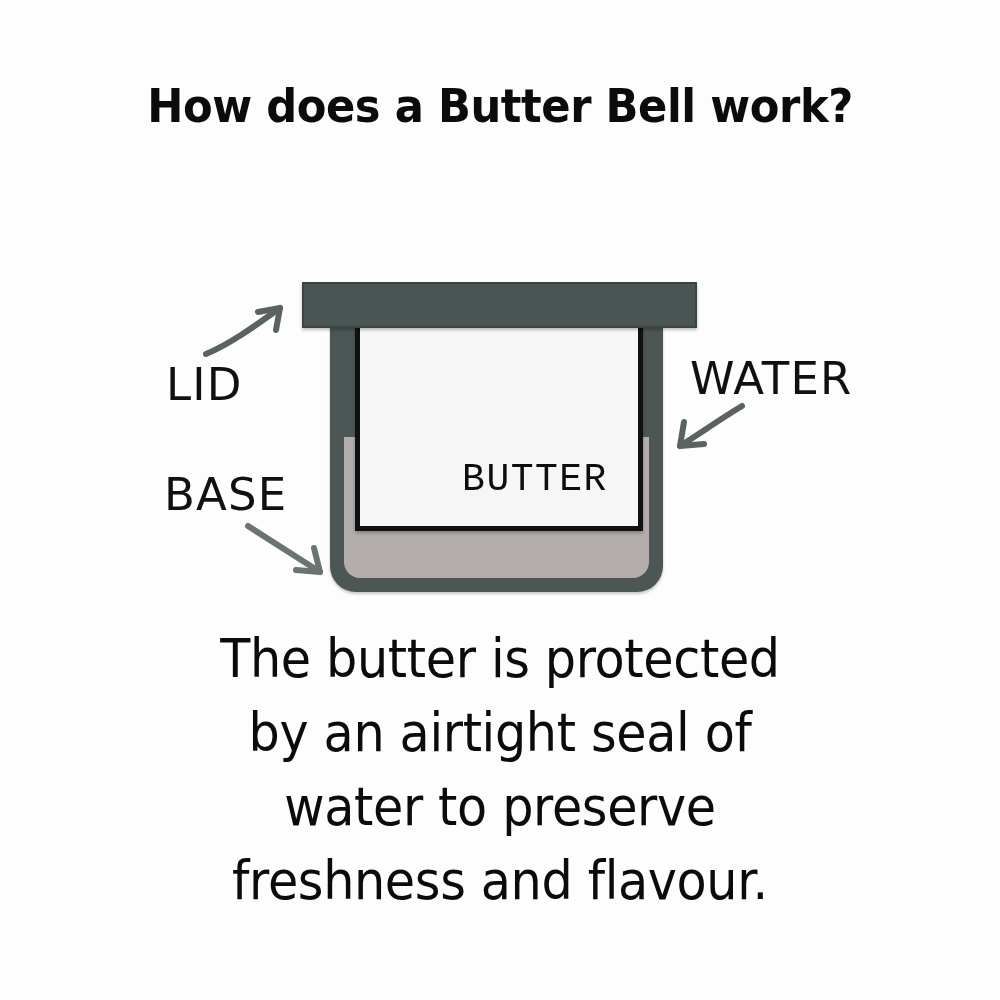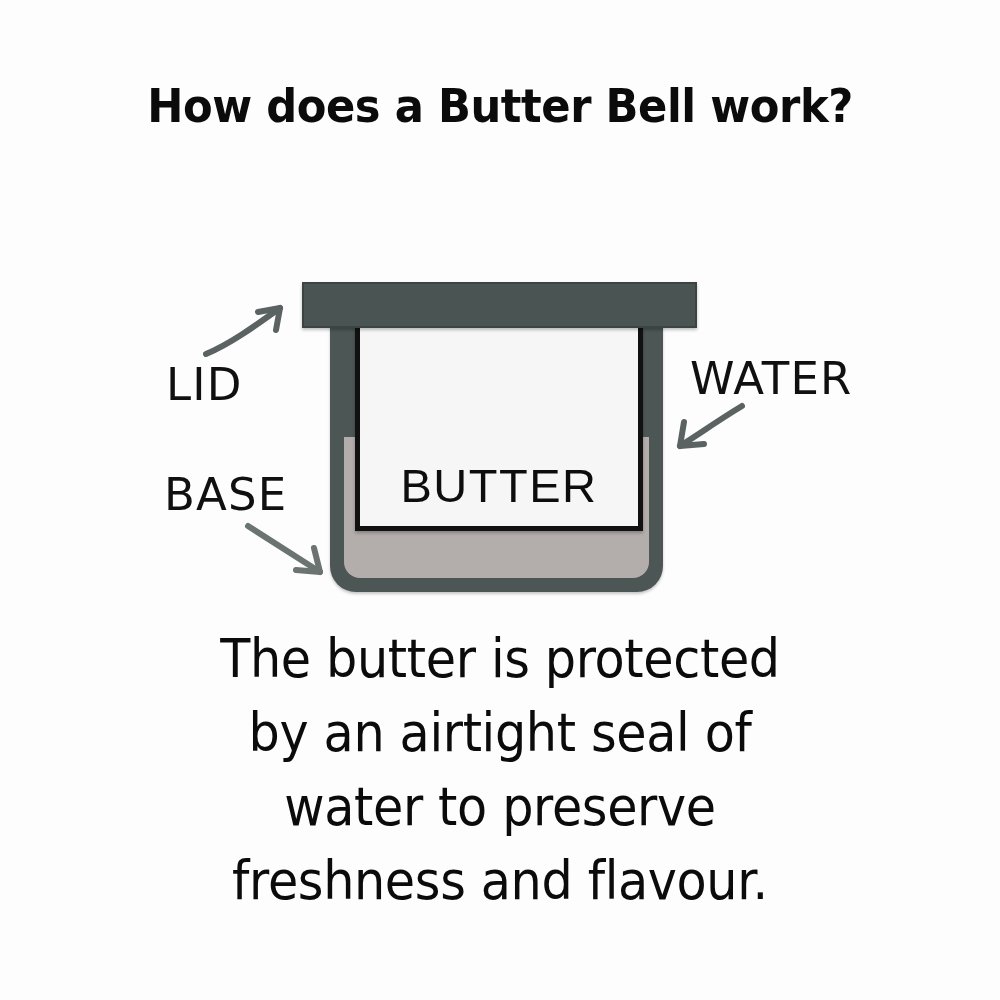--- a/index.html
+++ b/index.html
@@ -96,25 +96,26 @@
     box-sizing: border-box;
     box-shadow: 0 2px 3px rgba(0,0,0,0.25);
   }
 
   .butter-label {
     position: absolute;
     left: 355px;
     top: 458px;
     width: 288px;
     text-align: center;
-    font-family: Liberation Sans, sans-serif;
-    font-size: 47px;
+    font-family: Liberation Mono, monospace;
+    font-size: 38px;
     font-weight: 400;
     letter-spacing: 1.5px;
     color: #0d0d0d;
+    padding-left: 36px;
   }
 
   
   .lid {
     position: absolute;
     left: 302px;
     top: 282px;
     width: 395px;
     height: 46px;
     background: #4a5453;

